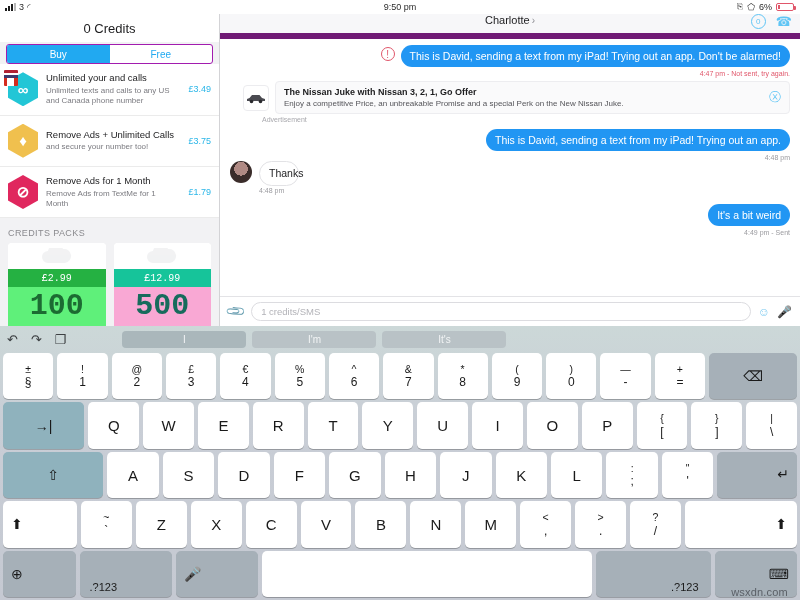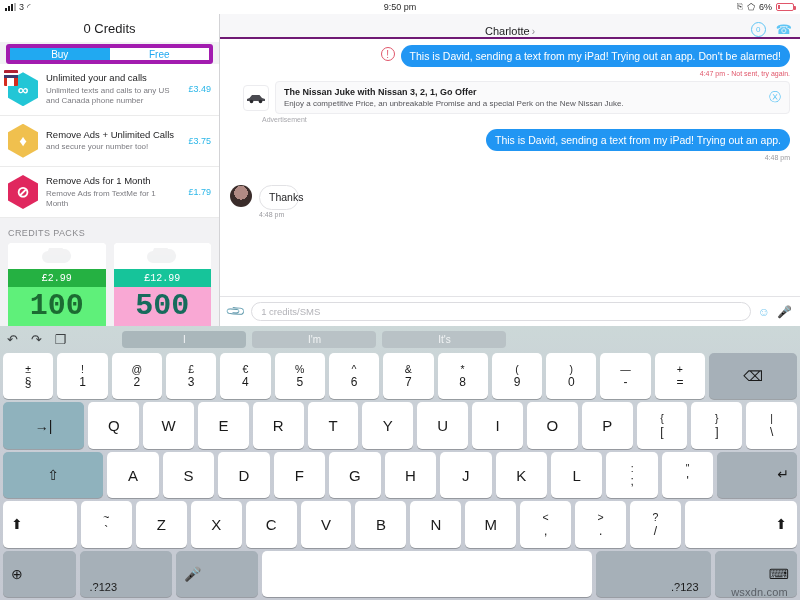--- a/index.html
+++ b/index.html
@@ -37,21 +37,21 @@
   .sidebar {
     position: absolute; top: 14px; left: 0; width: 220px; bottom: 0;
     background: #f2f2f4; border-right: 1px solid #d3d3d6; overflow: hidden;
   }
   .credits-title {
     height: 28px; display: flex; align-items: center; justify-content: center;
     font-size: 13px; color: #1c1c1e; background: #fff; font-weight: 400;
   }
   .seg {
     margin: 2px 6px 0; height: 20px; display: flex;
-    border: 4px solid #a21caf; border-radius: 3px; overflow: hidden; background: #fff;
+    border: 1px solid #a21caf; border-radius: 3px; overflow: hidden; background: #fff;
   }
   .seg div {
     flex: 1; display: flex; align-items: center; justify-content: center;
     font-size: 10px; color: #21a9f1; cursor: pointer;
   }
   .seg div.active { background: #21a9f1; color: #fff; }
   .store-list { background: #fff; }
   .store-item {
     display: flex; align-items: center; gap: 8px; padding: 8px 8px;
     border-bottom: 1px solid #ebebeb; min-height: 45px;
@@ -97,22 +97,22 @@
   .pack.green .amount { background: #5ff07a; }
   .pack.mint .price { background: #16c49a; }
   .pack.mint .amount { background: #f9a8d4; color:#176b5c; }
 
   
   .chat {
     position: absolute; top: 14px; left: 220px; right: 0; bottom: 274px;
     background: #fff; display: flex; flex-direction: column;
   }
   .chat-header {
-    height: 25px; background: #f7f7f9; border-bottom: 2px solid #701a75;
-    display: flex; align-items: flex-end; justify-content: center; position: relative;
+    height: 25px; background: #f7f7f9; border-bottom: 6px solid #701a75;
+    display: flex; align-items: flex-start; justify-content: center; position: relative;
   }
   .chat-title { font-size: 11px; color: #1c1c1e; }
   .chat-title .chev { color: #8e8e93; margin-left: 2px; font-size: 10px; }
   .header-actions { position: absolute; right: 8px; display: flex; gap: 10px; align-items: center; }
   .credit-badge {
     width: 15px; height: 15px; border-radius: 50%; border: 1px solid #5fc5f5;
     color: #5fc5f5; font-size: 8px; display: flex; align-items: center; justify-content: center;
   }
   .phone-icon { color: #5fc5f5; font-size: 13px; line-height: 1; }
   .messages { flex: 1; padding: 6px 10px; overflow: hidden; position: relative; }
@@ -353,30 +353,36 @@
         <div class="ad-label">Advertisement</div>
       </div>
 
       <div style="margin-top:6px;">
         <div class="row out">
           <div class="bubble blue">This is David, sending a text from my iPad! Trying out an app.</div>
         </div>
         <div class="meta right">4:48 pm</div>
       </div>
 
-      <div style="margin-top:24px;">
+      <div style="margin-top:0;">
         <div class="row">
           <div class="avatar"></div>
           <div>
             <div class="bubble grey">Thanks</div>
             <div class="meta">4:48 pm</div>
           </div>
         </div>
       </div>
 
+      <div style="margin-top:10px;">
+        <div class="row out">
+          <div class="bubble blue">It's a bit weird</div>
+        </div>
+        <div class="meta right">4:49 pm - Sent</div>
+      </div>
 
     </div>
   </div>
 
   <div class="composer">
     <div class="clip-icon">📎</div>
     <div class="composer-input">1 credits/SMS</div>
     <div class="smiley">☺</div>
     <div class="mic">🎤</div>
   </div>

